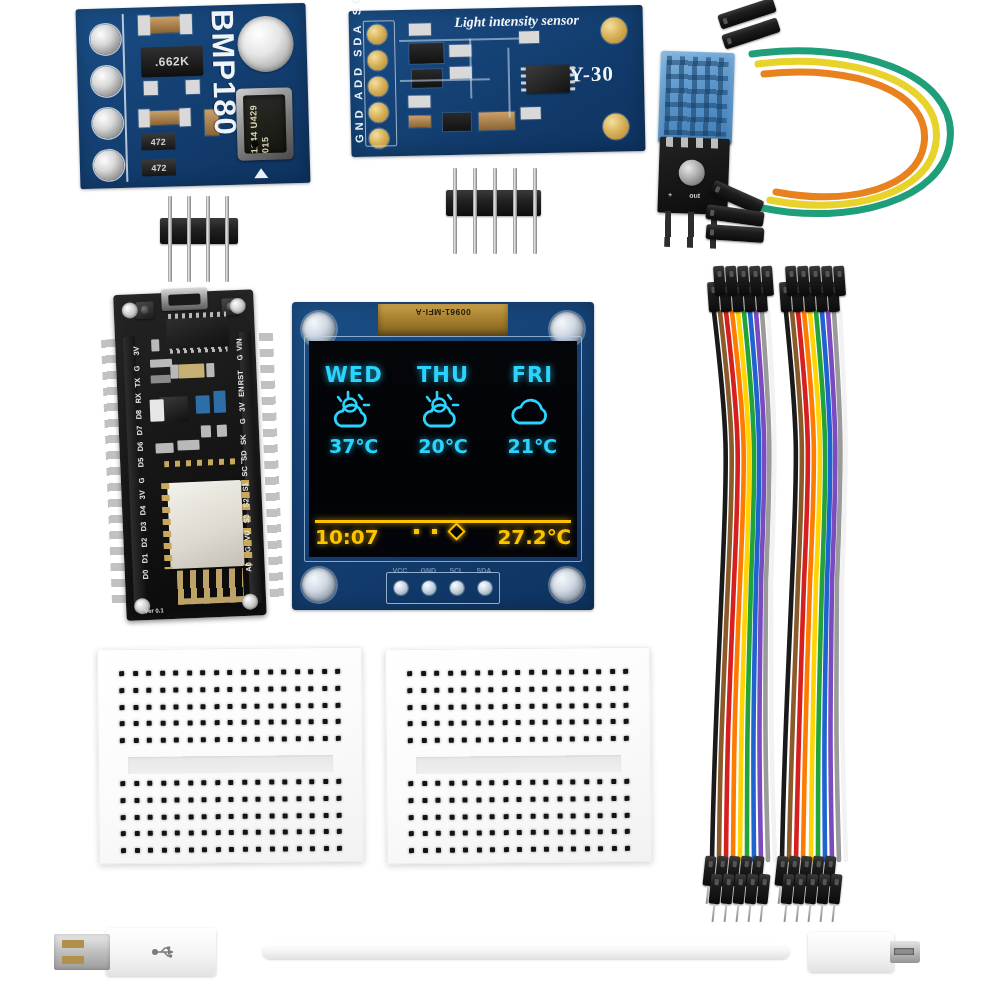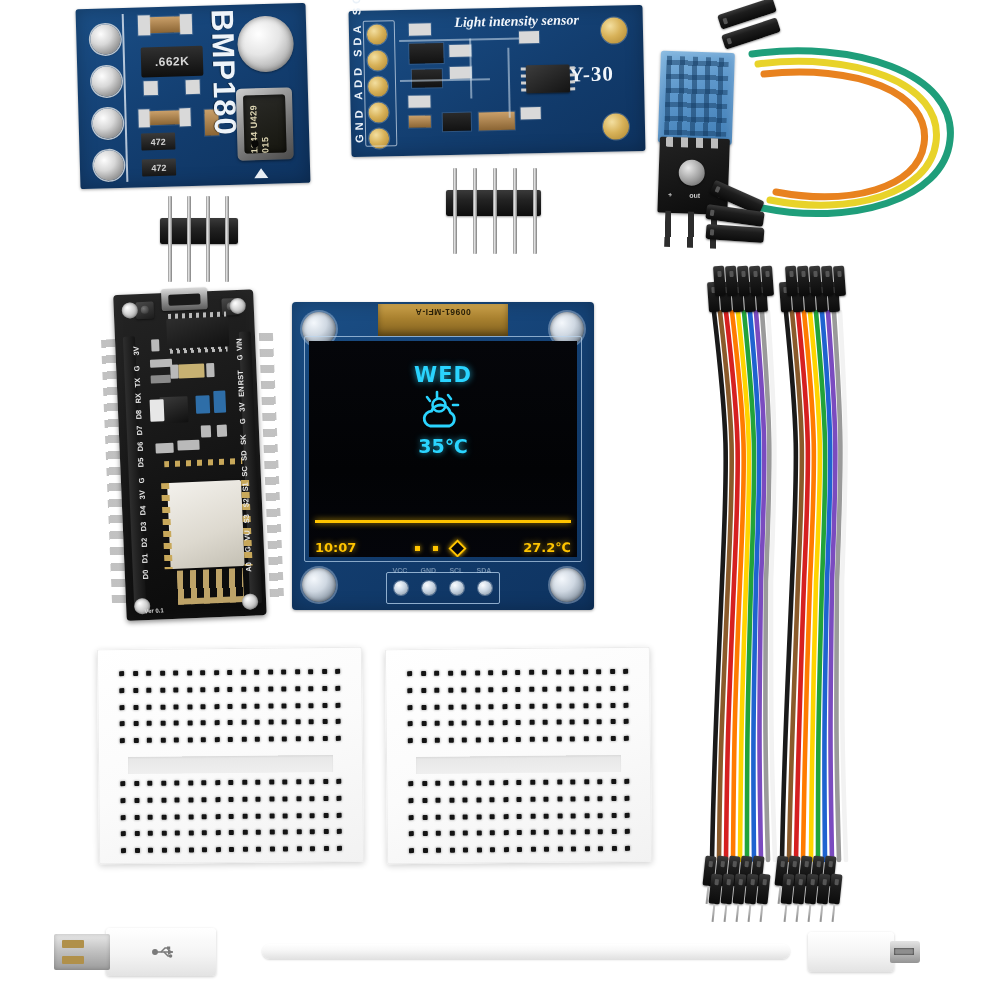--- a/index.html
+++ b/index.html
@@ -319,22 +319,22 @@
     font-size:19px;font-weight:800;color:#2ad4ff;
     text-shadow:0 0 6px rgba(42,212,255,.7);
     font-family:"DejaVu Sans",sans-serif;
   }
   #oled .divider{
     position:absolute;left:6px;right:6px;bottom:34px;height:3px;
     background:#ffc400;box-shadow:0 0 6px rgba(255,196,0,.8);
   }
   #oled .statusbar{
     position:absolute;left:6px;right:6px;bottom:2px;height:30px;
-    display:flex;align-items:flex-end;justify-content:space-between;
-    color:#ffc400;font-weight:800;font-size:13px;
+    display:flex;align-items:flex-start;justify-content:space-between;
+    color:#ffc400;font-weight:800;font-size:20px;
     text-shadow:0 0 6px rgba(255,196,0,.75);
     font-family:"DejaVu Sans",sans-serif;
     margin-top:20px;
   }
   #oled .midmarks{display:flex;align-items:center;gap:13px;}
   #oled .sq{width:5px;height:5px;background:#ffc400;box-shadow:0 0 5px rgba(255,196,0,.9);}
   #oled .dia{width:9px;height:9px;background:transparent;border:2px solid #ffc400;transform:rotate(45deg);box-shadow:0 0 5px rgba(255,196,0,.9);}
   #oled .pinbox{
     position:absolute;left:94px;bottom:6px;width:112px;height:30px;
     border:1.5px solid rgba(186,214,240,.75);border-radius:2px;
@@ -667,24 +667,53 @@
                 <line x1="30" y1="5" x2="33" y2="9"></line>
                 <line x1="35" y1="15" x2="40" y2="15"></line>
                 <line x1="9" y1="7" x2="12" y2="11"></line>
                 <circle cx="21" cy="15" r="6.5"></circle>
               </g>
               <g stroke="#2ad4ff" stroke-width="2.8" fill="none" stroke-linejoin="round">
                 <path d="M12 36 a7.5 7.5 0 0 1 1.5 -14.8 a10 10 0 0 1 19 1.6 a7.2 7.2 0 0 1 -1 13.2 z"></path>
               </g>
             </svg>
           </div>
-          <div class="temp">35℃</div>
-        </div>
-
-
+          <div class="temp">37℃</div>
+        </div>
+
+        <div class="day">
+          <div class="dayname">THU</div>
+          <div class="icon">
+            <svg width="50" height="42" viewBox="0 0 50 42">
+              <g stroke="#2ad4ff" stroke-width="2.6" fill="none" stroke-linecap="round">
+                <line x1="19" y1="2" x2="19" y2="7"></line>
+                <line x1="30" y1="5" x2="33" y2="9"></line>
+                <line x1="35" y1="15" x2="40" y2="15"></line>
+                <line x1="9" y1="7" x2="12" y2="11"></line>
+                <circle cx="21" cy="15" r="6.5"></circle>
+              </g>
+              <g stroke="#2ad4ff" stroke-width="2.8" fill="none" stroke-linejoin="round">
+                <path d="M12 36 a7.5 7.5 0 0 1 1.5 -14.8 a10 10 0 0 1 19 1.6 a7.2 7.2 0 0 1 -1 13.2 z"></path>
+              </g>
+            </svg>
+          </div>
+          <div class="temp">20℃</div>
+        </div>
+
+        <div class="day">
+          <div class="dayname">FRI</div>
+          <div class="icon">
+            <svg width="52" height="42" viewBox="0 0 52 42">
+              <g stroke="#2ad4ff" stroke-width="2.8" fill="none" stroke-linejoin="round">
+                <path d="M13 33 a8 8 0 0 1 1.6 -15.8 a11 11 0 0 1 21 1.7 a7.8 7.8 0 0 1 -1.1 14.1 z"></path>
+              </g>
+            </svg>
+          </div>
+          <div class="temp">21℃</div>
+        </div>
 
       </div>
 
       <div class="divider"></div>
 
       <div class="statusbar">
         <span>10:07</span>
         <span class="midmarks">
           <span class="sq"></span>
           <span class="sq"></span>

